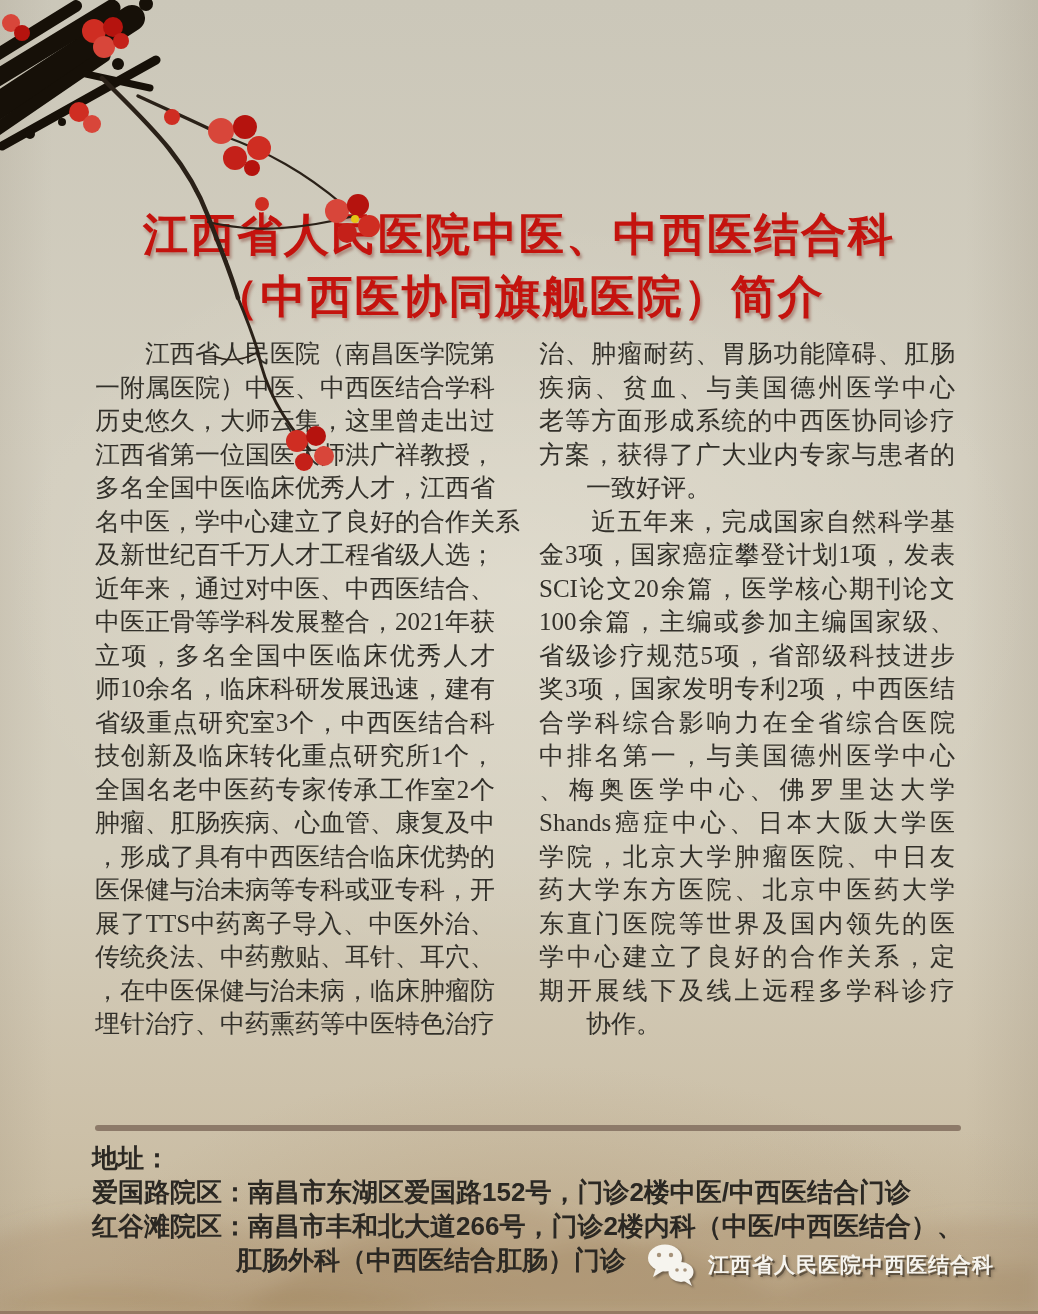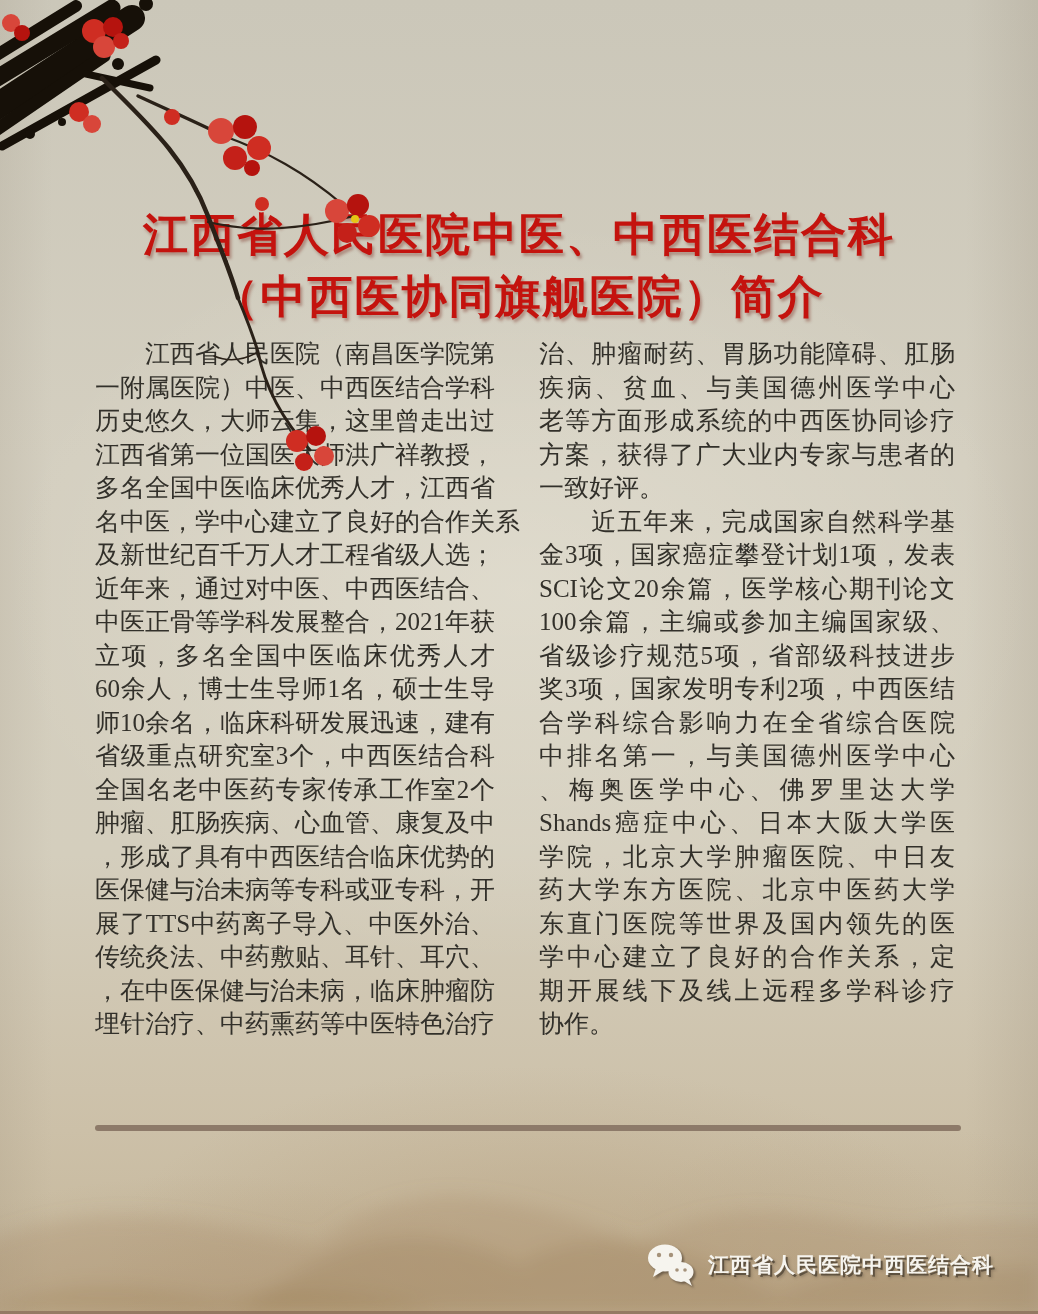--- a/index.html
+++ b/index.html
@@ -25,21 +25,21 @@
   }
 
   .col{position:absolute;top:337px;z-index:2;
     font-family:"Liberation Serif","DejaVu Serif",serif;color:#32302a;font-size:25px;}
   .col-left{left:95px;width:400px;}
   .col-right{left:539px;width:416px;}
   .text-line{
     line-height:33.5px;height:33.5px;white-space:nowrap;
     text-align:justify;text-align-last:justify;
   }
-  .text-line.line-short{text-align-last:left;}
+  .text-line.line-short{text-align-last:left;margin-left:47px;}
 
   .divider{position:absolute;left:95px;top:1125px;width:866px;height:6px;
     background:#8d7a69;border-radius:3px;z-index:2;}
 
   .address{position:absolute;left:92px;top:1141px;z-index:2;
     font-weight:700;font-size:26px;line-height:34px;color:#2b2823;
     font-family:"Liberation Sans","DejaVu Sans",sans-serif;}
   .addr-indent{margin-left:144px;}
 
   .watermark{position:absolute;left:646px;top:1242px;display:flex;align-items:center;gap:12px;z-index:6;}
@@ -77,23 +77,23 @@
       <div class="text-line">　　江西省人民医院（南昌医学院第</div>
       <div class="text-line">一附属医院）中医、中西医结合学科</div>
       <div class="text-line">历史悠久，大师云集，这里曾走出过</div>
       <div class="text-line">江西省第一位国医大师洪广祥教授，</div>
       <div class="text-line">多名全国中医临床优秀人才，江西省</div>
       <div class="text-line">名中医，学中心建立了良好的合作关系</div>
       <div class="text-line">及新世纪百千万人才工程省级人选；</div>
       <div class="text-line">近年来，通过对中医、中西医结合、</div>
       <div class="text-line">中医正骨等学科发展整合，2021年获</div>
       <div class="text-line">立项，多名全国中医临床优秀人才</div>
-      <div class="text-line">60余人，博士生导师1名，硕士生导</div>
       <div class="text-line">师10余名，临床科研发展迅速，建有</div>
       <div class="text-line">省级重点研究室3个，中西医结合科</div>
+      <div class="text-line">技创新及临床转化重点研究所1个，</div>
       <div class="text-line">全国名老中医药专家传承工作室2个</div>
       <div class="text-line">肿瘤、肛肠疾病、心血管、康复及中</div>
       <div class="text-line">，形成了具有中西医结合临床优势的</div>
       <div class="text-line">医保健与治未病等专科或亚专科，开</div>
       <div class="text-line">展了TTS中药离子导入、中医外治、</div>
       <div class="text-line">传统灸法、中药敷贴、耳针、耳穴、</div>
       <div class="text-line">，在中医保健与治未病，临床肿瘤防</div>
       <div class="text-line">埋针治疗、中药熏药等中医特色治疗</div>
     </div>
   <div class="col col-right">
@@ -115,20 +115,26 @@
       <div class="text-line">学院，北京大学肿瘤医院、中日友</div>
       <div class="text-line">药大学东方医院、北京中医药大学</div>
       <div class="text-line">东直门医院等世界及国内领先的医</div>
       <div class="text-line">学中心建立了良好的合作关系，定</div>
       <div class="text-line">期开展线下及线上远程多学科诊疗</div>
       <div class="text-line line-short">协作。</div>
     </div>
 
   <div class="divider"></div>
 
+  <div class="address">
+    <div>地址：</div>
+    <div>爱国路院区：南昌市东湖区爱国路152号，门诊2楼中医/中西医结合门诊</div>
+    <div>红谷滩院区：南昌市丰和北大道266号，门诊2楼内科（中医/中西医结合）、</div>
+    <div class="addr-indent">肛肠外科（中西医结合肛肠）门诊</div>
+  </div>
 
   <svg class="plum" viewBox="0 0 700 700">
 
     <g stroke="#161008" stroke-linecap="round" fill="none">
       <path d="M-12,112 L132,18" stroke-width="26"></path>
       <path d="M-16,86 L112,8" stroke-width="17"></path>
       <path d="M-10,134 L104,56" stroke-width="13"></path>
       <path d="M2,146 L156,60" stroke-width="9"></path>
       <path d="M-8,58 L76,6" stroke-width="12"></path>
       <path d="M86,74 L150,88" stroke-width="7"></path>

